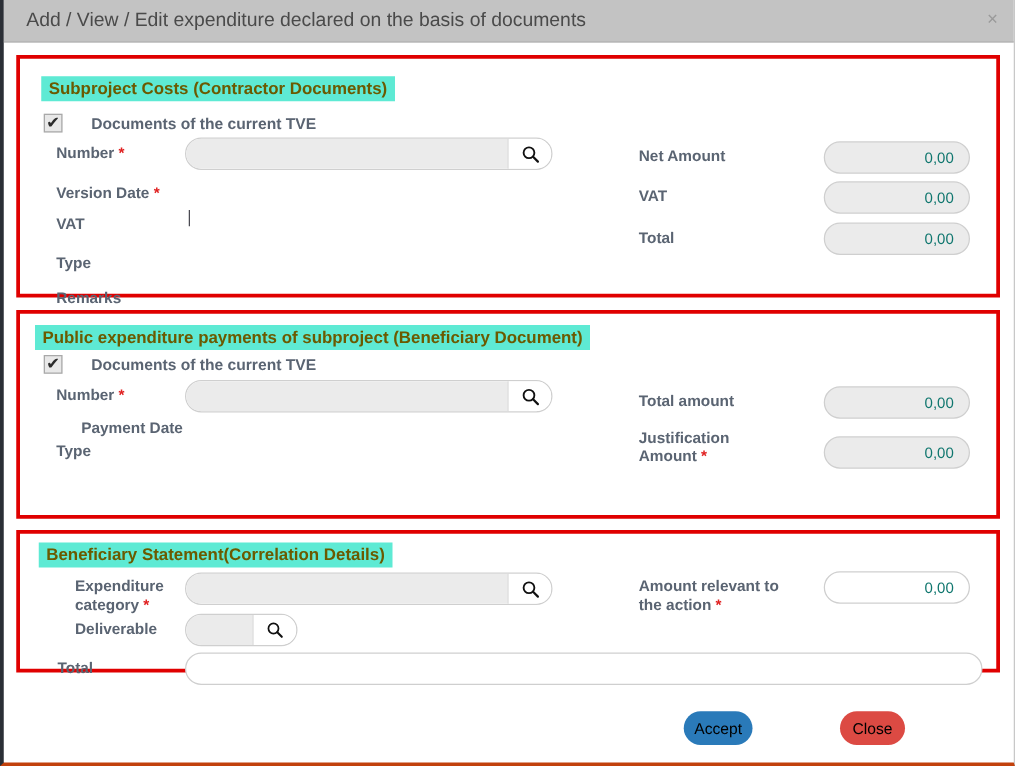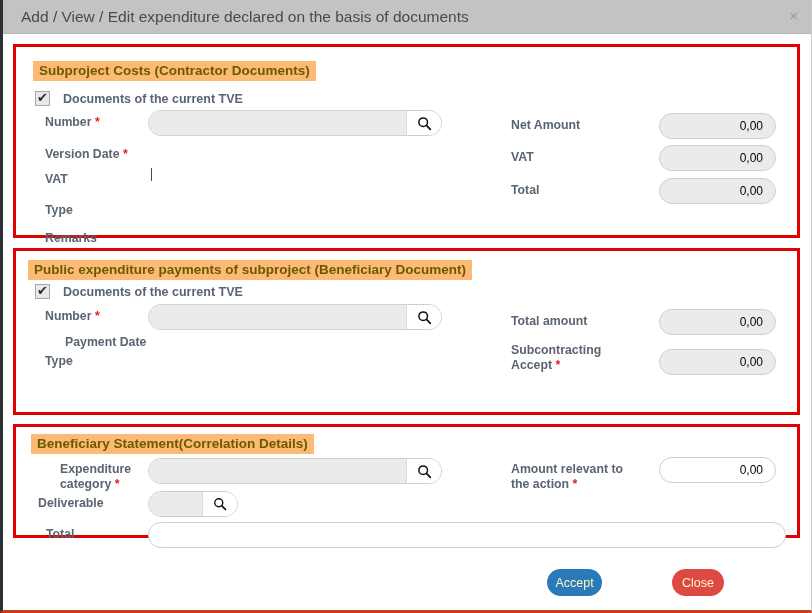--- a/index.html
+++ b/index.html
@@ -56,21 +56,21 @@
     width: 787px;
     border: 3px solid #e00000;
     background: #ffffff;
   }
   #section-1 { top: 44px;  height: 194px; }
   #section-2 { top: 248px; height: 167px; }
   #section-3 { top: 424px; height: 114px; }
 
   .section-title {
     position: absolute;
-    background: #fdba74;
+    background: #5eead4;
     color: #6b5a00;
     font-size: 13.5px;
     font-weight: bold;
     padding: 2px 6px 3px 6px;
     white-space: nowrap;
   }
   #section-1 .section-title { left: 17px; top: 14px; }
   #section-2 .section-title { left: 12px; top: 9px; }
   #section-3 .section-title { left: 15px; top: 7px; }
 
@@ -86,21 +86,21 @@
   }
   .chk-box::after {
     content: "✔";
     position: absolute;
     left: 1px; top: -2px;
     font-size: 13px;
     color: #2c2c2c;
     line-height: 15px;
   }
   .chk-label {
-    margin-left: 13px;
+    margin-left: 23px;
     font-size: 12.5px;
     font-weight: bold;
     color: #5a6472;
     white-space: nowrap;
   }
 
   
   .lbl {
     position: absolute;
     font-size: 12.3px;
@@ -142,21 +142,21 @@
     height: 26px;
     width: 117px;
     background: #ebebeb;
     border: 1px solid #cfcfcf;
     border-radius: 13px;
     display: flex;
     align-items: center;
     justify-content: flex-end;
     padding-right: 12px;
     font-size: 12px;
-    color: #000000;
+    color: #0f766e;
   }
   .amount.white { background: #ffffff; }
 
   
   .wide-input {
     position: absolute;
     height: 26px;
     background: #ffffff;
     border: 1px solid #cfcfcf;
     border-radius: 13px;
@@ -168,21 +168,21 @@
     width: 1px; height: 13px;
     background: #4a4a52;
   }
 
   
   .btn-pill {
     position: absolute;
     height: 27px;
     border-radius: 14px;
     border: none;
-    color: #fef9c3;
+    color: #000000;
     font-size: 12.5px;
     font-family: "Liberation Sans", sans-serif;
     cursor: pointer;
     padding: 0;
   }
   #accept-button { left: 544px; top: 569px; width: 55px; background: #2a7ab9; }
   #close-button  { left: 669px; top: 569px; width: 52px; background: #dc4a43; }
 </style>
 </head>
 <body>
@@ -249,39 +249,39 @@
         </svg>
       </div>
     </div>
 
     <div class="lbl" style="left:29px; top:84px;margin-left:20px;">Payment Date</div>
     <div class="lbl" style="left:29px; top:103px;">Type</div>
 
     <div class="lbl" style="left:495px; top:63px;">Total amount</div>
     <div class="amount" style="left:643px; top:58px;">0,00</div>
 
-    <div class="lbl" style="left:495px; top:92px; width:105px;"><span>Subcontracting Accept</span><span class="req"> *</span></div>
+    <div class="lbl" style="left:495px; top:92px; width:105px;"><span>Justification Amount</span><span class="req"> *</span></div>
     <div class="amount" style="left:643px; top:98px;">0,00</div>
   </div>
 
   <div class="section" id="section-3">
     <div class="section-title">Beneficiary Statement(Correlation Details)</div>
 
     <div class="lbl" style="left:44px; top:35px; width:78px;"><span>Expenditure category</span><span class="req"> *</span></div>
     <div class="lookup" style="left:132px; top:31px; width:294px;">
       <div class="field"></div>
       <div class="btn">
         <svg class="mag" width="15" height="15" viewBox="0 0 16 16" aria-hidden="true">
           <circle cx="6.6" cy="6.6" r="4.6" fill="none" stroke="#111" stroke-width="1.6"></circle>
           <line x1="10.1" y1="10.1" x2="14.2" y2="14.2" stroke="#111" stroke-width="1.9" stroke-linecap="round"></line>
         </svg>
       </div>
     </div>
 
-    <div class="lbl" style="left:22px; top:69px;">Deliverable</div>
+    <div class="lbl" style="left:44px; top:69px;">Deliverable</div>
     <div class="lookup" style="left:132px; top:64px; width:90px;">
       <div class="field"></div>
       <div class="btn">
         <svg class="mag" width="14" height="14" viewBox="0 0 16 16" aria-hidden="true">
           <circle cx="6.6" cy="6.6" r="4.6" fill="none" stroke="#111" stroke-width="1.6"></circle>
           <line x1="10.1" y1="10.1" x2="14.2" y2="14.2" stroke="#111" stroke-width="1.9" stroke-linecap="round"></line>
         </svg>
       </div>
     </div>
 

